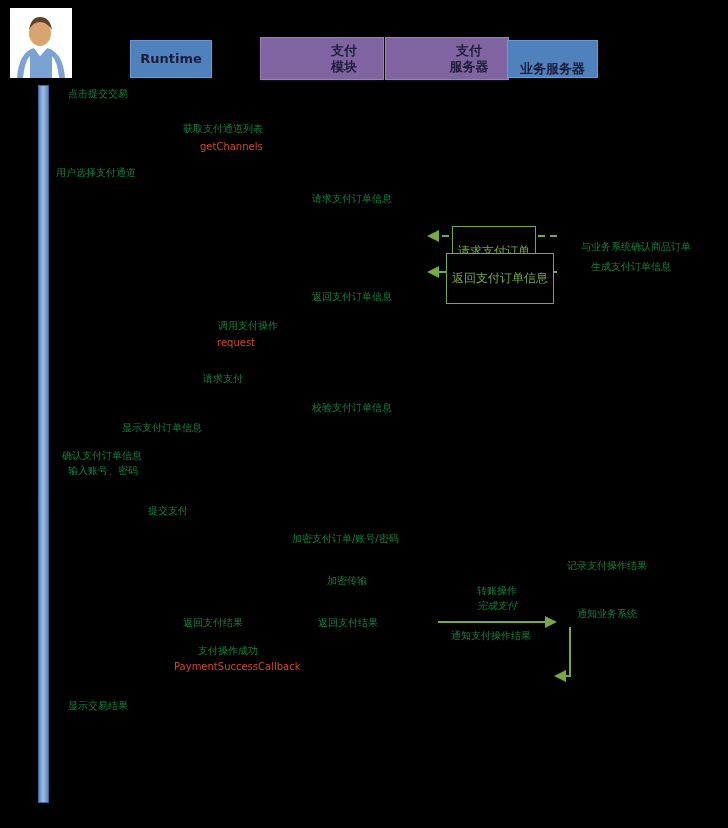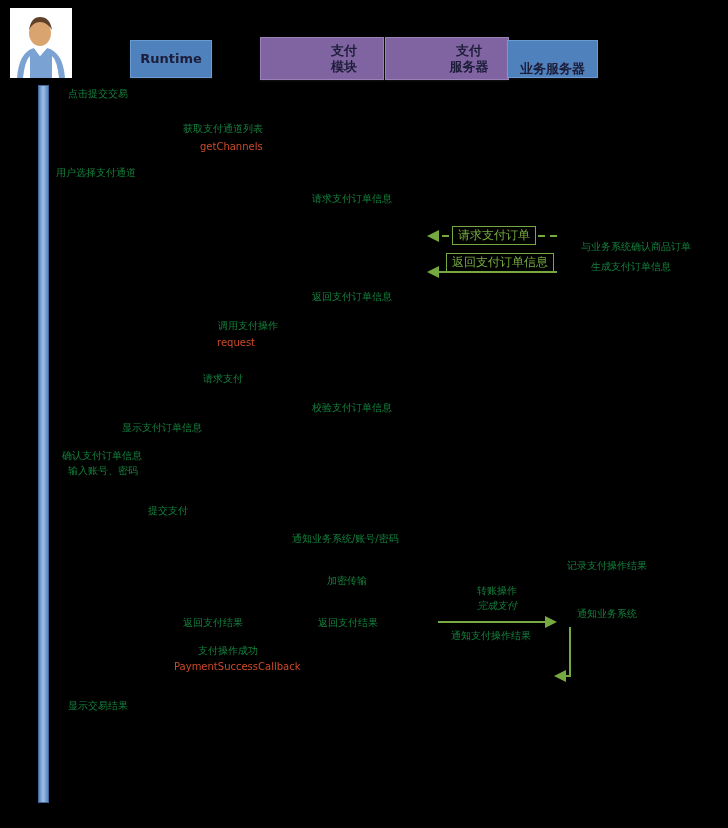--- a/index.html
+++ b/index.html
@@ -11,21 +11,21 @@
   .fn{position:absolute;color:#cc4a28;font-size:10px;line-height:15px;white-space:nowrap;}
   .actor-box{
     position:absolute;display:flex;flex-direction:column;align-items:center;justify-content:center;
     color:#1d1d3a;font-size:13px;font-weight:bold;text-align:center;line-height:16px;
     box-shadow:0 1px 2px rgba(255,255,255,0.08);
   }
   .actor-blue{background:#4f81bd;border:1px solid #6c9bd2;}
   .actor-purple{background:#8064a2;border:1px solid #9a82b8;padding-left:44px;}
   .green-box{
     position:absolute;color:#76a940;font-size:12px;line-height:13px;white-space:nowrap;
-    border:1px solid #76a940;background:#000;padding:2px 5px;z-index:3;
+    border:1px solid #76a940;background:#000;padding:18px 5px;z-index:3;
   }
   .activation-bar{
     position:absolute;left:38px;top:85px;width:9px;height:716px;
     background:linear-gradient(to right,#5a86bd,#9dc0e8 45%,#5a86bd);
     border:1px solid #41679b;z-index:1;
   }
   .avatar-frame{position:absolute;left:10px;top:8px;width:62px;height:70px;background:#fff;z-index:2;}
   svg.overlay{position:absolute;left:0;top:0;z-index:2;}
 </style>
 </head>
@@ -94,21 +94,21 @@
 
   <div class="lbl" style="left:312px;top:289px;">返回支付订单信息</div>
   <div class="lbl" style="left:198px;top:318px;margin-left:20px;">调用支付操作</div>
   <div class="fn" style="left:217px;top:335px;">request</div>
   <div class="lbl" style="left:203px;top:371px;text-align:center;">请求支付</div>
   <div class="lbl" style="left:312px;top:400px;">校验支付订单信息</div>
   <div class="lbl" style="left:122px;top:420px;">显示支付订单信息</div>
   <div class="lbl" style="left:62px;top:448px;">确认支付订单信息</div>
   <div class="lbl" style="left:68px;top:463px;">输入账号、密码</div>
   <div class="lbl" style="left:148px;top:503px;">提交支付</div>
-  <div class="lbl" style="left:292px;top:531px;">通知业务系统/账号/密码</div>
+  <div class="lbl" style="left:292px;top:531px;">加密支付订单/账号/密码</div>
   <div class="lbl" style="left:327px;top:573px;">加密传输</div>
   <div class="lbl" style="left:477px;top:583px;">转账操作</div>
   <div class="lbl" style="left:477px;top:598px;font-style:italic;">完成支付</div>
   <div class="lbl" style="left:561px;top:558px;margin-left:6px;">记录支付操作结果</div>
   <div class="lbl" style="left:577px;top:606px;">通知业务系统</div>
   <div class="lbl" style="left:183px;top:615px;">返回支付结果</div>
   <div class="lbl" style="left:318px;top:615px;">返回支付结果</div>
   <div class="lbl" style="left:451px;top:628px;">通知支付操作结果</div>
   <div class="lbl" style="left:198px;top:643px;text-align:right;">支付操作成功</div>
   <div class="fn" style="left:174px;top:659px;">PaymentSuccessCallback</div>

